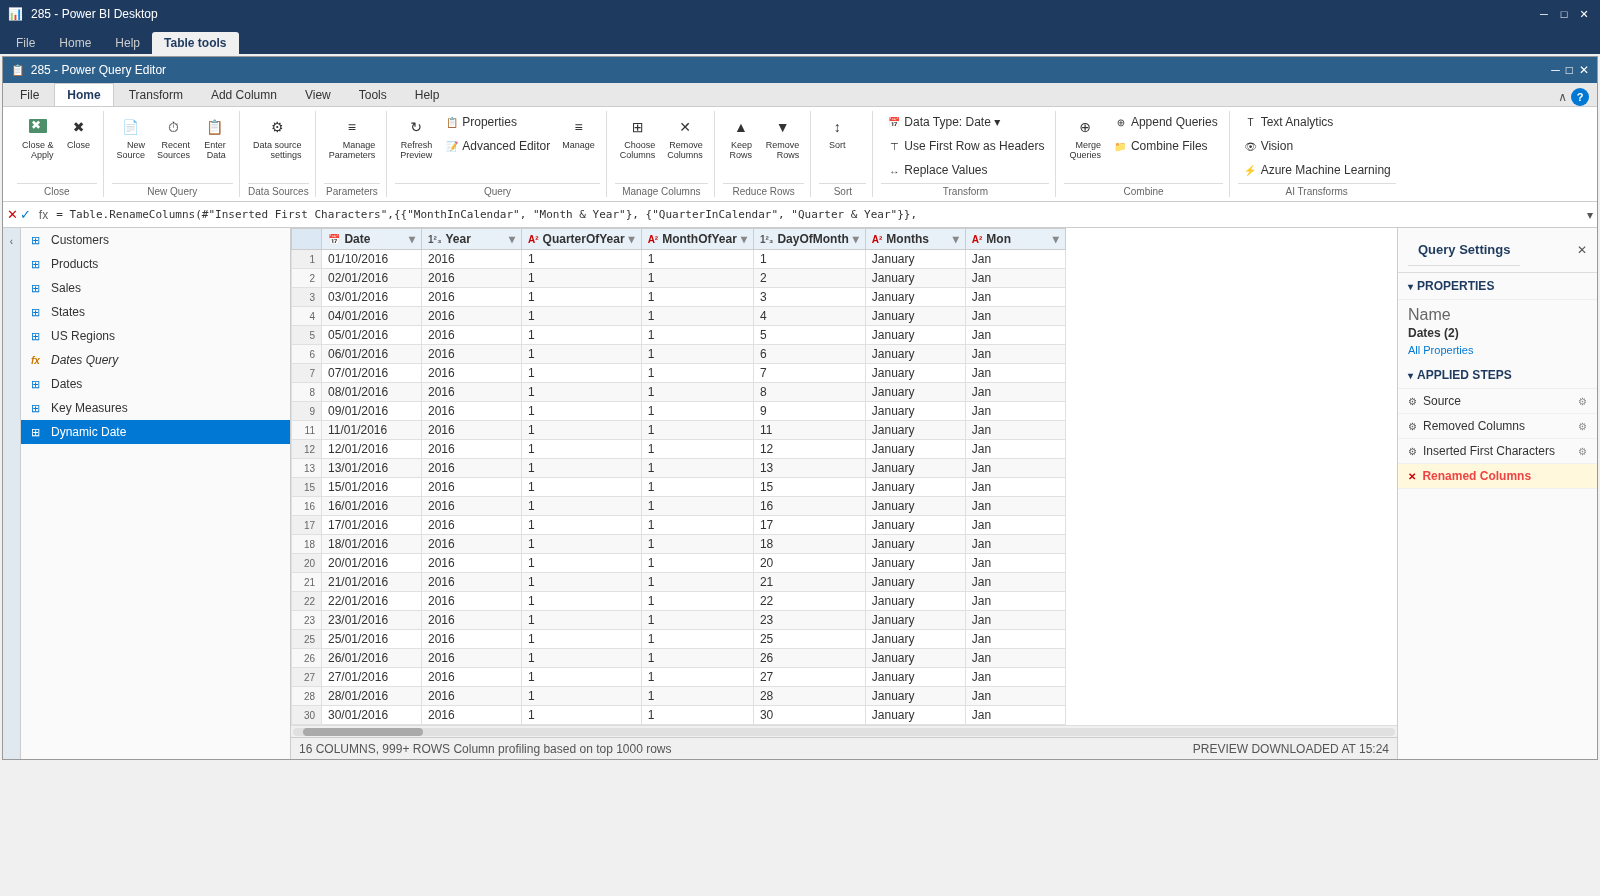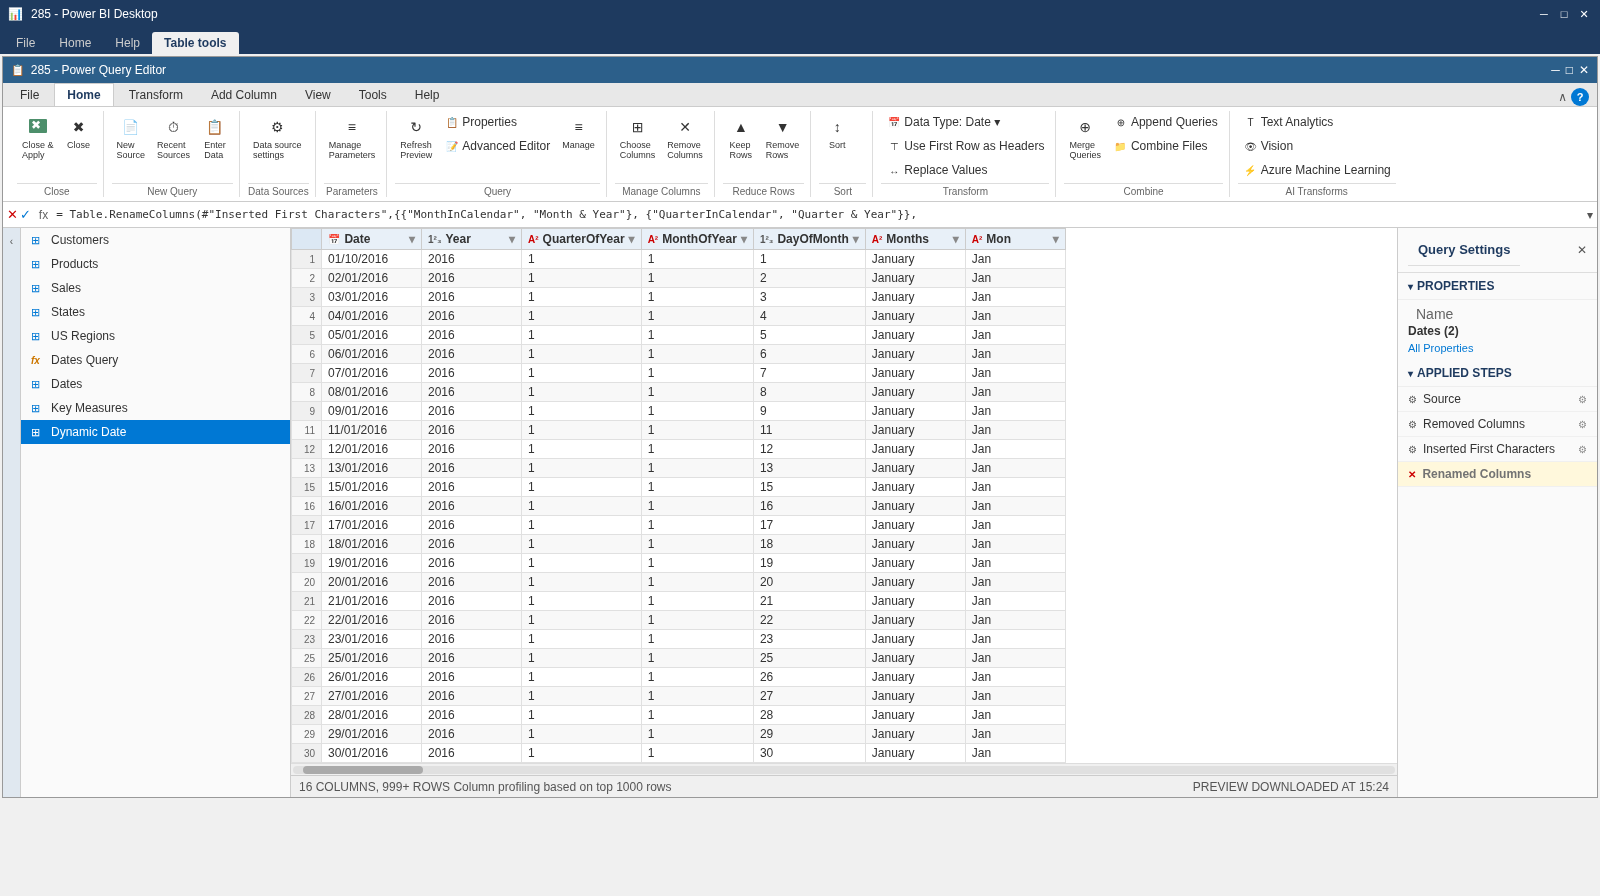--- a/index.html
+++ b/index.html
@@ -135,21 +135,21 @@
       text-align: center;
     }
     .ribbon-btn-icon {
       width: 24px;
       height: 24px;
       display: flex;
       align-items: center;
       justify-content: center;
       font-size: 14px;
     }
-    .ribbon-btn-label { font-size: 9px; line-height: 1.1; text-align: left; }
+    .ribbon-btn-label { font-size: 9px; line-height: 1.1; text-align: right; }
     .ribbon-btn.small {
       flex-direction: row;
       min-width: auto;
       padding: 2px 4px;
       font-size: 10px;
     }
     .ribbon-btn.small .ribbon-btn-icon { width: 16px; height: 16px; font-size: 11px; }
     
     
     .formula-bar {
@@ -297,21 +297,21 @@
       font-weight: 600;
       color: #1e3a5f;
       text-transform: uppercase;
       border-bottom: 1px solid #eee;
       display: flex;
       align-items: center;
       gap: 4px;
     }
     .qs-section::before { content: '▾'; font-size: 10px; }
     .qs-properties { padding: 6px 10px; }
-    .qs-label { font-size: 14px; color: #666; margin-bottom: 2px; margin-left: 8px; }
+    .qs-label { font-size: 16px; color: #666; margin-bottom: 2px; }
     .qs-name { font-size: 12px; font-weight: 600; color: #333; margin-bottom: 4px; }
     .qs-link { color: #0078d4; cursor: pointer; font-size: 11px; }
     .applied-steps { display: flex; flex-direction: column; }
     .step-item {
       display: flex;
       align-items: center;
       padding: 5px 10px;
       cursor: pointer;
       font-size: 11px;
       color: #333;
@@ -625,21 +625,21 @@
         <div class="query-item">
           <span class="query-icon query-icon-table">⊞</span>
           <span>States</span>
         </div>
         <div class="query-item">
           <span class="query-icon query-icon-table">⊞</span>
           <span>US Regions</span>
         </div>
         <div class="query-item">
           <span class="query-icon query-icon-fx">fx</span>
-          <span style="">Dates Query</span>
+          <span style="font-style:italic;">Dates Query</span>
         </div>
         <div class="query-item">
           <span class="query-icon query-icon-table">⊞</span>
           <span>Dates</span>
         </div>
         <div class="query-item">
           <span class="query-icon query-icon-table">⊞</span>
           <span>Key Measures</span>
         </div>
         <div class="query-item selected">
@@ -861,30 +861,20 @@
                 <td>18</td>
                 <td>18/01/2016</td>
                 <td>2016</td>
                 <td>1</td>
                 <td>1</td>
                 <td>18</td>
                 <td>January</td>
                 <td>Jan</td>
               </tr>
               <tr>
-                <td>19</td>
-                <td>19/01/2016</td>
-                <td>2016</td>
-                <td>1</td>
-                <td>1</td>
-                <td>19</td>
-                <td>January</td>
-                <td>Jan</td>
-              </tr>
-              <tr>
                 <td>20</td>
                 <td>20/01/2016</td>
                 <td>2016</td>
                 <td>1</td>
                 <td>1</td>
                 <td>20</td>
                 <td>January</td>
                 <td>Jan</td>
               </tr>
               <tr>
@@ -947,30 +937,20 @@
                 <td>January</td>
                 <td>Jan</td>
               </tr>
               <tr>
                 <td>28</td>
                 <td>28/01/2016</td>
                 <td>2016</td>
                 <td>1</td>
                 <td>1</td>
                 <td>28</td>
-                <td>January</td>
-                <td>Jan</td>
-              </tr>
-              <tr>
-                <td>29</td>
-                <td>29/01/2016</td>
-                <td>2016</td>
-                <td>1</td>
-                <td>1</td>
-                <td>29</td>
                 <td>January</td>
                 <td>Jan</td>
               </tr>
               <tr>
                 <td>30</td>
                 <td>30/01/2016</td>
                 <td>2016</td>
                 <td>1</td>
                 <td>1</td>
                 <td>30</td>
@@ -1024,18 +1004,18 @@
           <span>Removed Columns</span>
           <span class="step-gear">⚙</span>
         </div>
         <div class="step-item">
           <span class="step-icon">⚙</span>
           <span>Inserted First Characters</span>
           <span class="step-gear">⚙</span>
         </div>
         <div class="step-item active has-error" style="background:#fff8dc;">
           <span class="step-icon" style="color:#c00;">✕</span>
-          <span style="color:#737373;">Renamed Columns</span>
+          <span style="color:#ef4444;">Renamed Columns</span>
         </div>
       </div>
     </div>
   </div>
 </div>
 
 </body></html>

